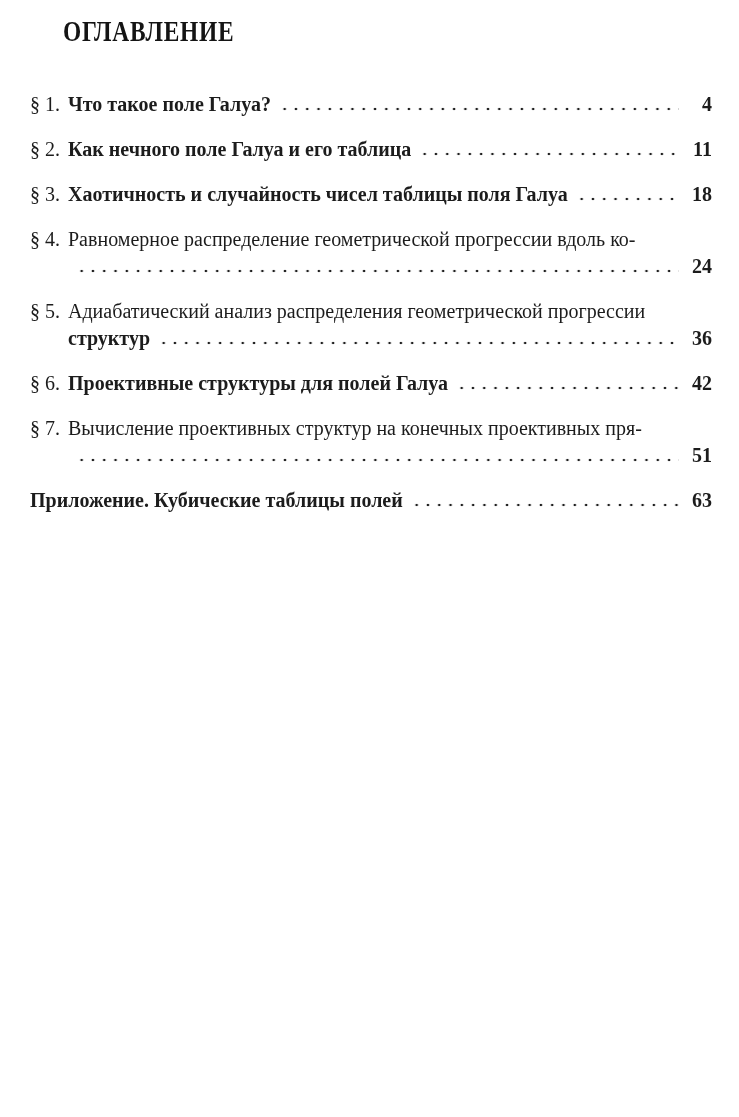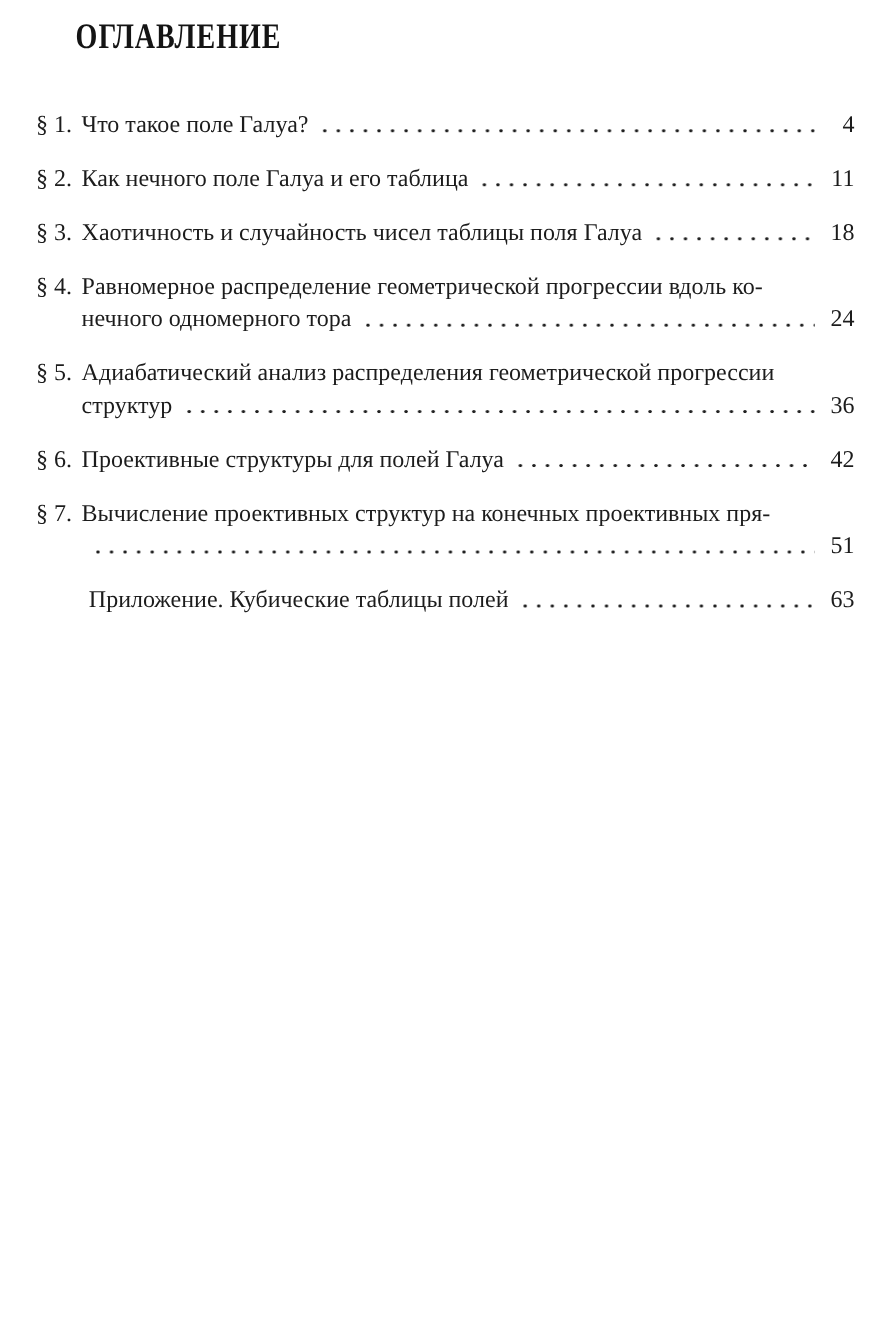--- a/index.html
+++ b/index.html
@@ -32,30 +32,31 @@
   }
   .toc {
     margin: 0;
     padding: 0;
   }
   .entry {
     display: flex;
     margin: 0 0 18px 0;
     line-height: 27px;
   }
-  .entry:last-child { margin-bottom: 0; margin-left: 44px; }
+  .entry:last-child { margin-bottom: 0; }
   .entry .label {
     flex: 0 0 38px;
     width: 38px;
   }
   .entry .body { flex: 1 1 auto; min-width: 0; }
   .tline { display: block; }
   .tline.last {
     display: flex;
     align-items: center;
+    font-weight: bold;
   }
   .tline.last .txt { white-space: nowrap; }
   .dots {
     flex: 1 1 auto;
     align-self: stretch;
     margin: 0 9px 0 8px;
     background-image: radial-gradient(circle, #1f1f1f 1.15px, rgba(0,0,0,0) 1.6px);
     background-size: 11.3px 4px;
     background-repeat: repeat-x;
     background-position: left 0 bottom 7px;
@@ -116,21 +117,20 @@
       </div>
     </div>
 
     <div class="entry">
       <span class="label">§ 4.</span>
       <div class="body">
         <div class="tline">
           <span>Равномерное распределение геометрической прогрессии вдоль ко-</span>
         </div>
         <div class="tline last">
-          <span class="txt">нечного одномерного тора</span>
           <span class="dots"></span>
           <span class="pg">24</span>
         </div>
       </div>
     </div>
 
     <div class="entry">
       <span class="label">§ 5.</span>
       <div class="body">
         <div class="tline">

